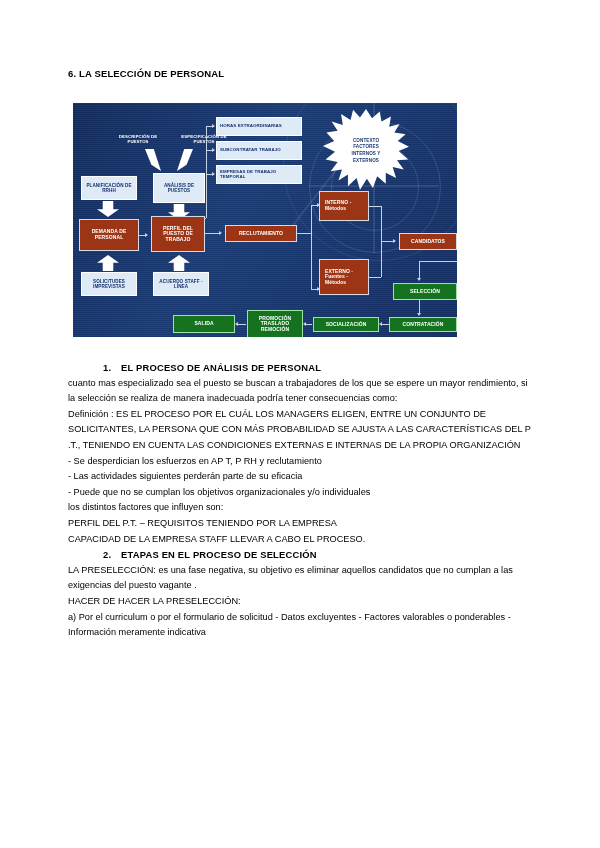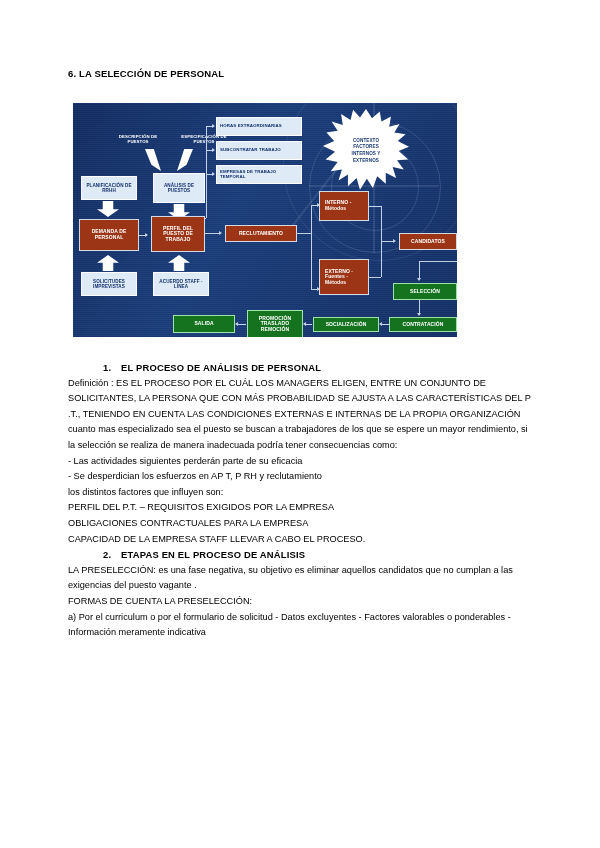--- a/index.html
+++ b/index.html
@@ -306,37 +306,37 @@
 
   </div>
 
   <div class="body-text">
 
     <div class="sec-head">
       <span class="sec-num">1.</span>
       <span>EL PROCESO DE ANÁLISIS DE PERSONAL</span>
     </div>
 
+    <div class="p">cuanto mas especializado sea el puesto se buscan a trabajadores de los que se espere un mayor rendimiento, si la selección se realiza de manera inadecuada podría tener consecuencias como:</div>
+
     <div class="p indent">Definición : ES EL PROCESO POR EL CUÁL LOS MANAGERS ELIGEN, ENTRE UN CONJUNTO DE SOLICITANTES, LA PERSONA QUE CON MÁS PROBABILIDAD SE AJUSTA A LAS CARACTERÍSTICAS DEL P .T., TENIENDO EN CUENTA LAS CONDICIONES EXTERNAS E INTERNAS DE LA PROPIA ORGANIZACIÓN</div>
 
-    <div class="p">cuanto mas especializado sea el puesto se buscan a trabajadores de los que se espere un mayor rendimiento, si la selección se realiza de manera inadecuada podría tener consecuencias como:</div>
-
+    <div class="p">- Se desperdician los esfuerzos en AP T, P RH y reclutamiento</div>
     <div class="p">- Las actividades siguientes perderán parte de su eficacia</div>
-    <div class="p">- Se desperdician los esfuerzos en AP T, P RH y reclutamiento</div>
+    <div class="p">- Puede que no se cumplan los objetivos organizacionales y/o individuales</div>
 
     <div class="p">los distintos factores que influyen son:</div>
 
-    <div class="p">PERFIL DEL P.T. – REQUISITOS EXIGIDOS POR LA EMPRESA</div>
-    <div class="p">OBLIGACIONES CONTRACTUALES PARA LA EMPRESA</div>
+    <div class="p">PERFIL DEL P.T. – REQUISITOS TENIENDO POR LA EMPRESA</div>
     <div class="p">CAPACIDAD DE LA EMPRESA STAFF LLEVAR A CABO EL PROCESO.</div>
 
     <div class="sec-head">
       <span class="sec-num">2.</span>
-      <span>ETAPAS EN EL PROCESO DE ANÁLISIS</span>
+      <span>ETAPAS EN EL PROCESO DE SELECCIÓN</span>
     </div>
 
     <div class="p">LA PRESELECCIÓN: es una fase negativa, su objetivo es eliminar aquellos candidatos que no cumplan a las exigencias del puesto vagante .</div>
-    <div class="p">FORMAS DE CUENTA LA PRESELECCIÓN:</div>
+    <div class="p">HACER DE HACER LA PRESELECCIÓN:</div>
     <div class="p">a) Por el curriculum o por el formulario de solicitud - Datos excluyentes - Factores valorables o ponderables - Información meramente indicativa</div>
 
   </div>
 
 </div>
 
 </body></html>

